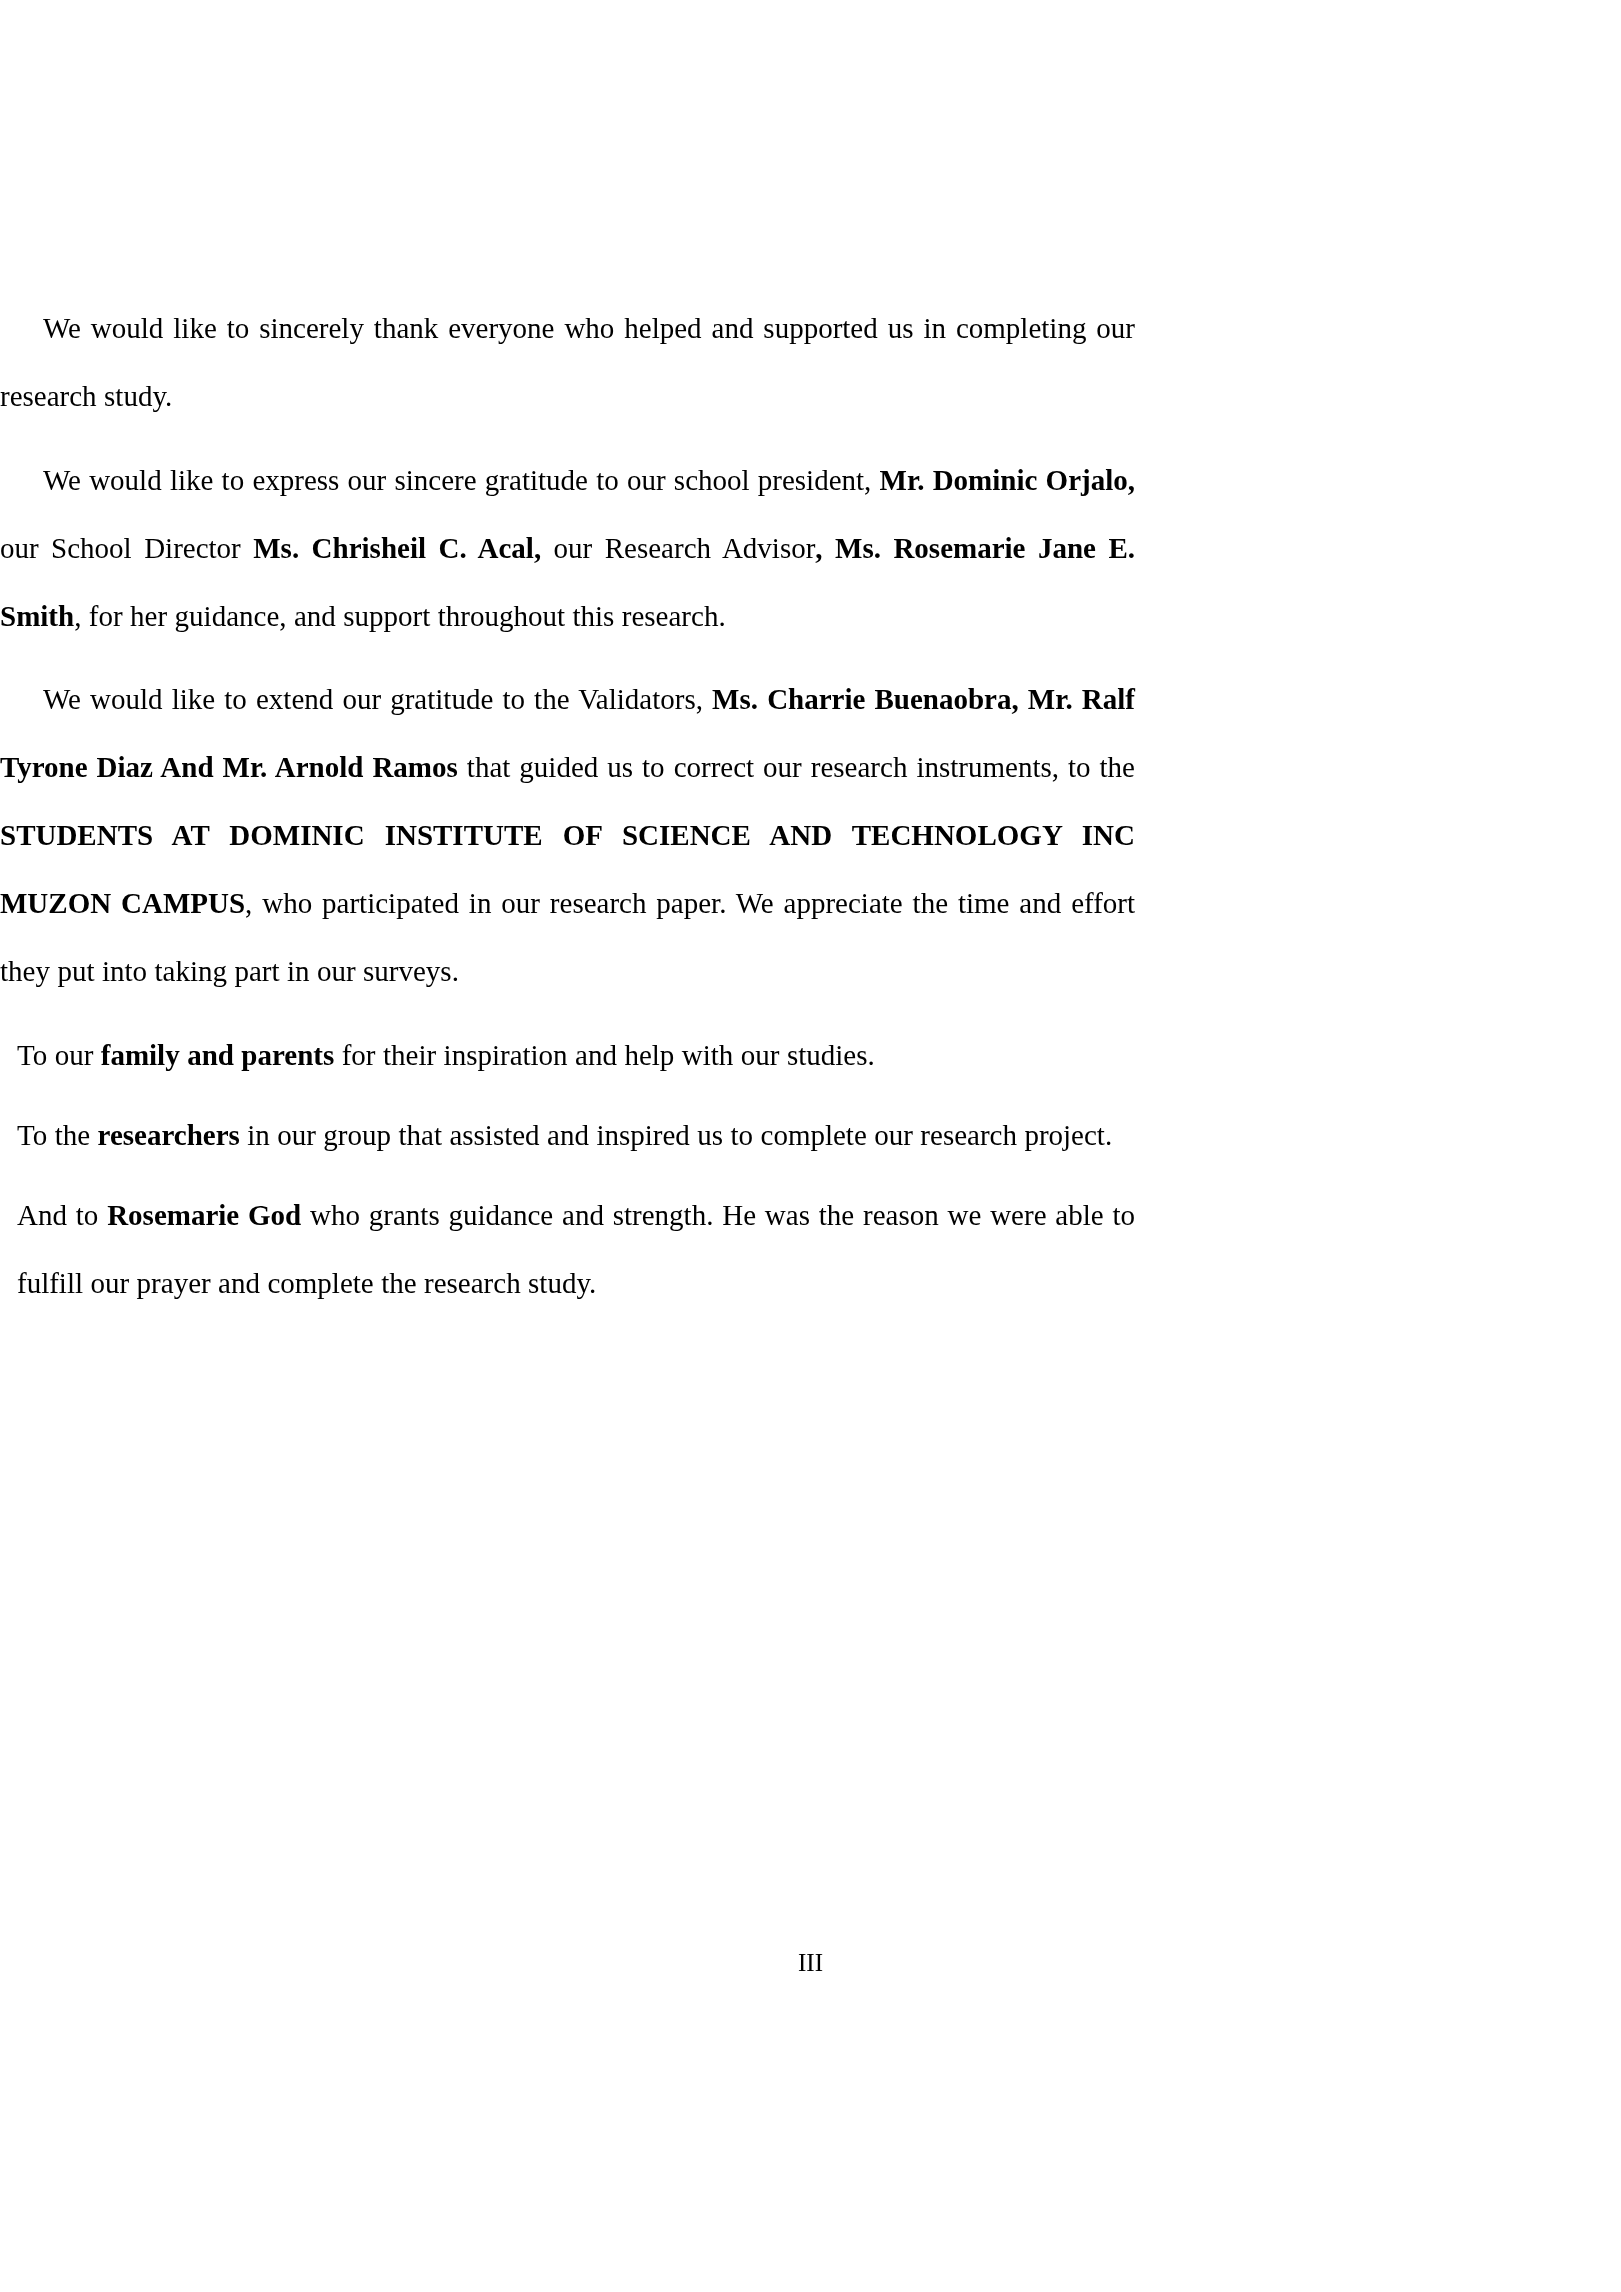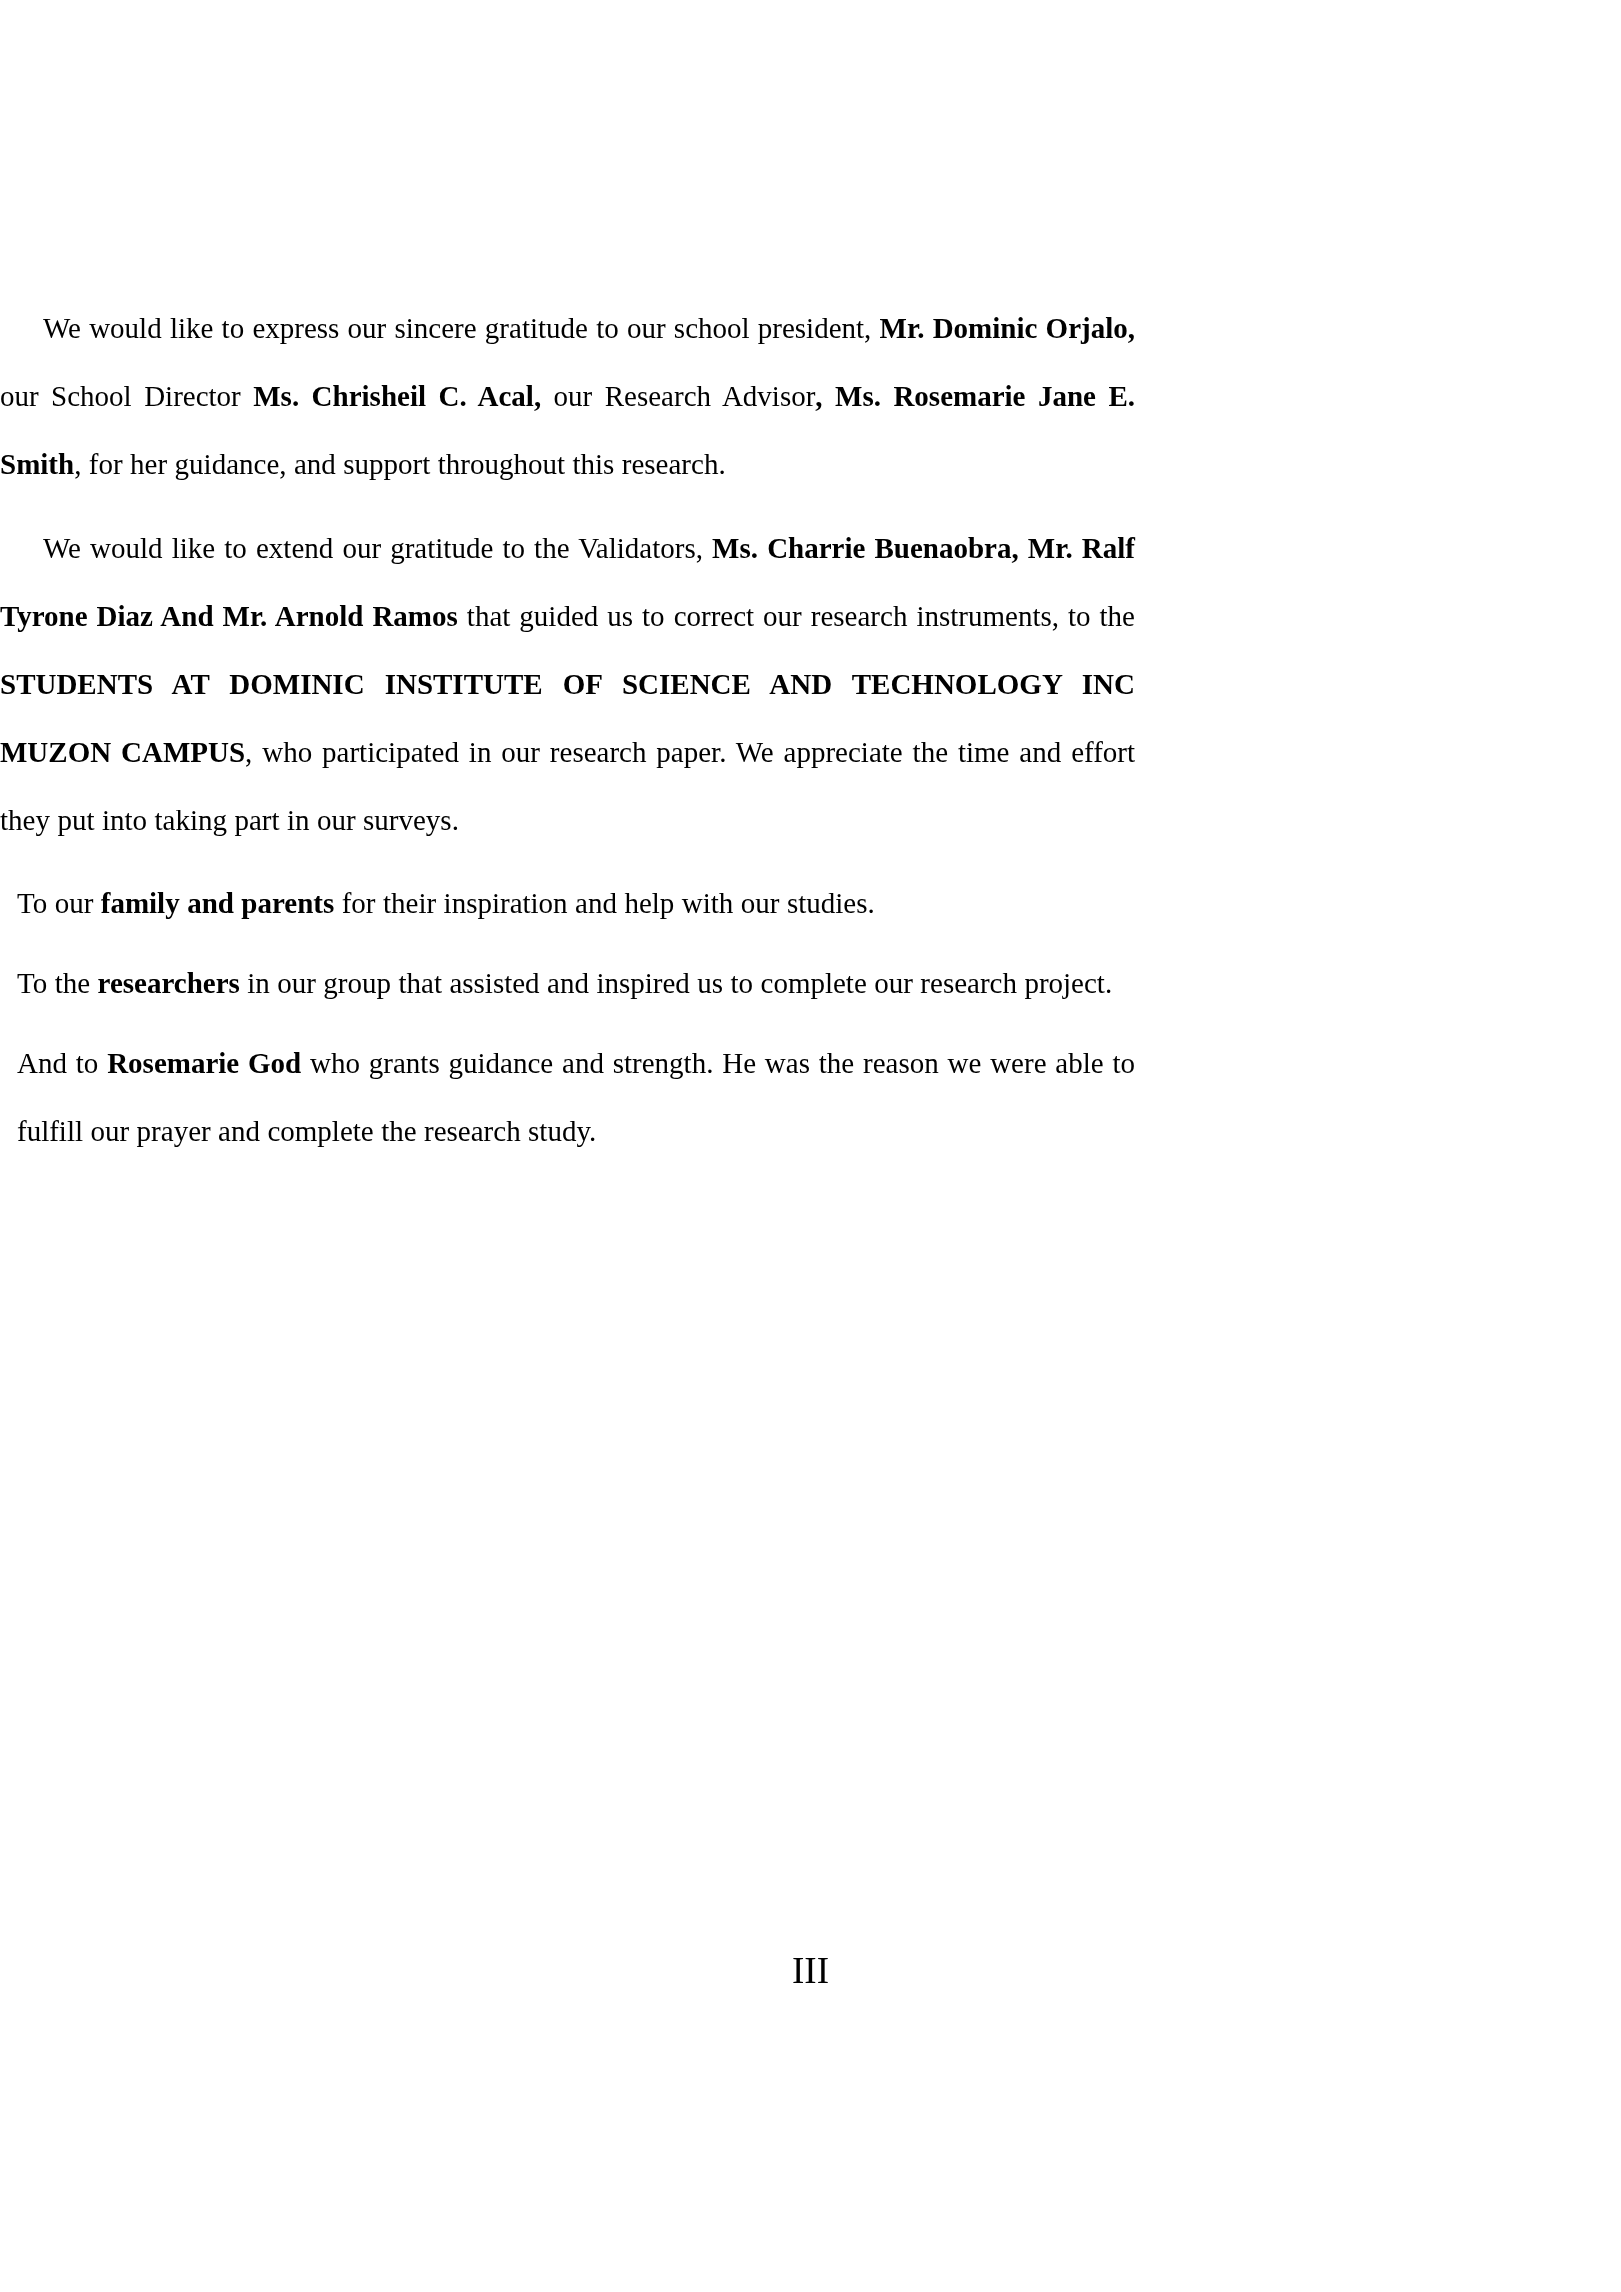--- a/index.html
+++ b/index.html
@@ -54,31 +54,32 @@
     margin-bottom: 11.8px;
     padding-left: 17px;
   }
   .page-number {
     position: absolute;
     left: 0;
     width: 1621px;
     top: 1949px;
     text-align: center;
     font-family: "Liberation Serif", "DejaVu Serif", serif;
-    font-size: 37px;
+    font-size: 25px;
     color: #000000;
   }
 </style>
 </head>
 <body>
 
 <div class="page">
 
 
   <div class="body-block">
+    <p class="para indent"><span>We would like to sincerely thank everyone who helped and supported us in completing our research study.</span></p>
     <p class="para indent"><span>We would like to express our sincere gratitude to our school president, </span><span style="font-weight: bold;">Mr. Dominic Orjalo,</span><span> our School Director </span><span style="font-weight: bold;">Ms. Chrisheil C. Acal,</span><span> our Research Advisor</span><span style="font-weight: bold;">, Ms. Rosemarie Jane E. Smith</span><span>, for her guidance, and support throughout this research.</span></p>
     <p class="para indent"><span>We would like to extend our gratitude to the Validators, </span><span style="font-weight: bold;">Ms. Charrie Buenaobra, Mr. Ralf Tyrone Diaz And Mr. Arnold Ramos</span><span> that guided us to correct our research instruments, to the </span><span style="font-weight: bold;">STUDENTS AT DOMINIC INSTITUTE OF SCIENCE AND TECHNOLOGY INC MUZON CAMPUS</span><span>, who participated in our research paper. We appreciate the time and effort they put into taking part in our surveys.</span></p>
     <p class="para tight"><span>To our </span><span style="font-weight: bold;">family and parents</span><span> for their inspiration and help with our studies.</span></p>
     <p class="para tight"><span>To the </span><span style="font-weight: bold;">researchers</span><span> in our group that assisted and inspired us to complete our research project.</span></p>
     <p class="para tight"><span>And to </span><span style="font-weight: bold;">Rosemarie God</span><span> who grants guidance and strength. He was the reason we were able to fulfill our prayer and complete the research study.</span></p>
   </div>
 
   <div class="page-number">III</div>
 
 </div>

